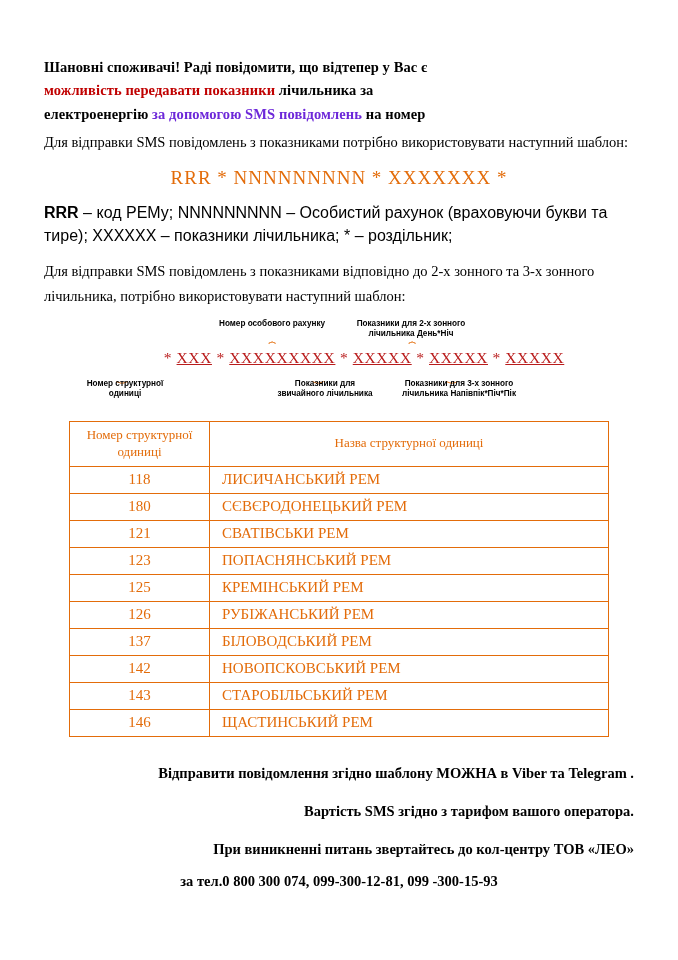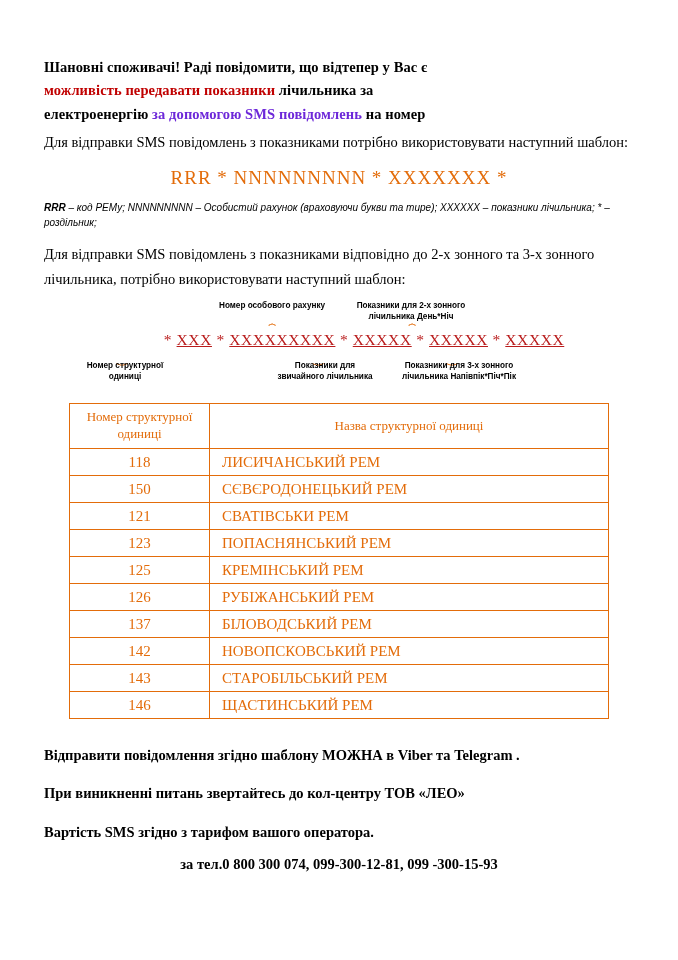--- a/index.html
+++ b/index.html
@@ -56,24 +56,23 @@
     color: #e36c0a;
     font-family: "Liberation Serif", serif;
     font-size: 19px;
     font-weight: normal;
     letter-spacing: 1px;
     margin: 12px 0 12px 0;
   }
 
   .legend {
     font-family: "Liberation Sans", sans-serif;
-    font-size: 10px;
+    font-size: 16px;
     line-height: 1.45;
     margin: 0 0 12px 0;
-    font-style: italic;
   }
   .legend b { font-family: "Liberation Sans", sans-serif; }
 
   
   .diagram {
     position: relative;
     height: 88px;
     margin: 8px 0 6px 0;
   }
   .diag-label {
@@ -133,20 +132,21 @@
     padding-left: 12px;
   }
   table.rem col.c1 { width: 140px; }
 
   .footer p {
     font-family: "Liberation Serif", serif;
     font-weight: bold;
     font-size: 14.5px;
     margin: 0 0 18px 0;
     line-height: 1.4;
+    text-align: right;
   }
   .footer p.center {
     text-align: center;
     margin-top: -6px;
   }
   .footer { margin-top: 26px; }
 </style>
 </head>
 <body>
 
@@ -197,21 +197,21 @@
         <th>Номер структурної одиниці</th>
         <th>Назва структурної одиниці</th>
       </tr>
     </thead>
     <tbody>
       <tr>
           <td>118</td>
           <td class="name">ЛИСИЧАНСЬКИЙ РЕМ</td>
         </tr>
       <tr>
-          <td>150</td>
+          <td>180</td>
           <td class="name">СЄВЄРОДОНЕЦЬКИЙ РЕМ</td>
         </tr>
       <tr>
           <td>121</td>
           <td class="name">СВАТІВСЬКИ РЕМ</td>
         </tr>
       <tr>
           <td>123</td>
           <td class="name">ПОПАСНЯНСЬКИЙ РЕМ</td>
         </tr>
@@ -237,18 +237,18 @@
         </tr>
       <tr>
           <td>146</td>
           <td class="name">ЩАСТИНСЬКИЙ РЕМ</td>
         </tr>
     </tbody>
   </table>
 
   <div class="footer">
     <p>Відправити повідомлення згідно шаблону МОЖНА в Viber та Telegram .</p>
+    <p>Вартість SMS згідно з тарифом вашого оператора.</p>
     <p>При виникненні питань звертайтесь до кол-центру ТОВ «ЛЕО»</p>
-    <p>Вартість SMS згідно з тарифом вашого оператора.</p>
     <p class="center">за тел.0 800 300 074, 099-300-12-81, 099 -300-15-93</p>
   </div>
 
 </div>
 
 </body></html>

